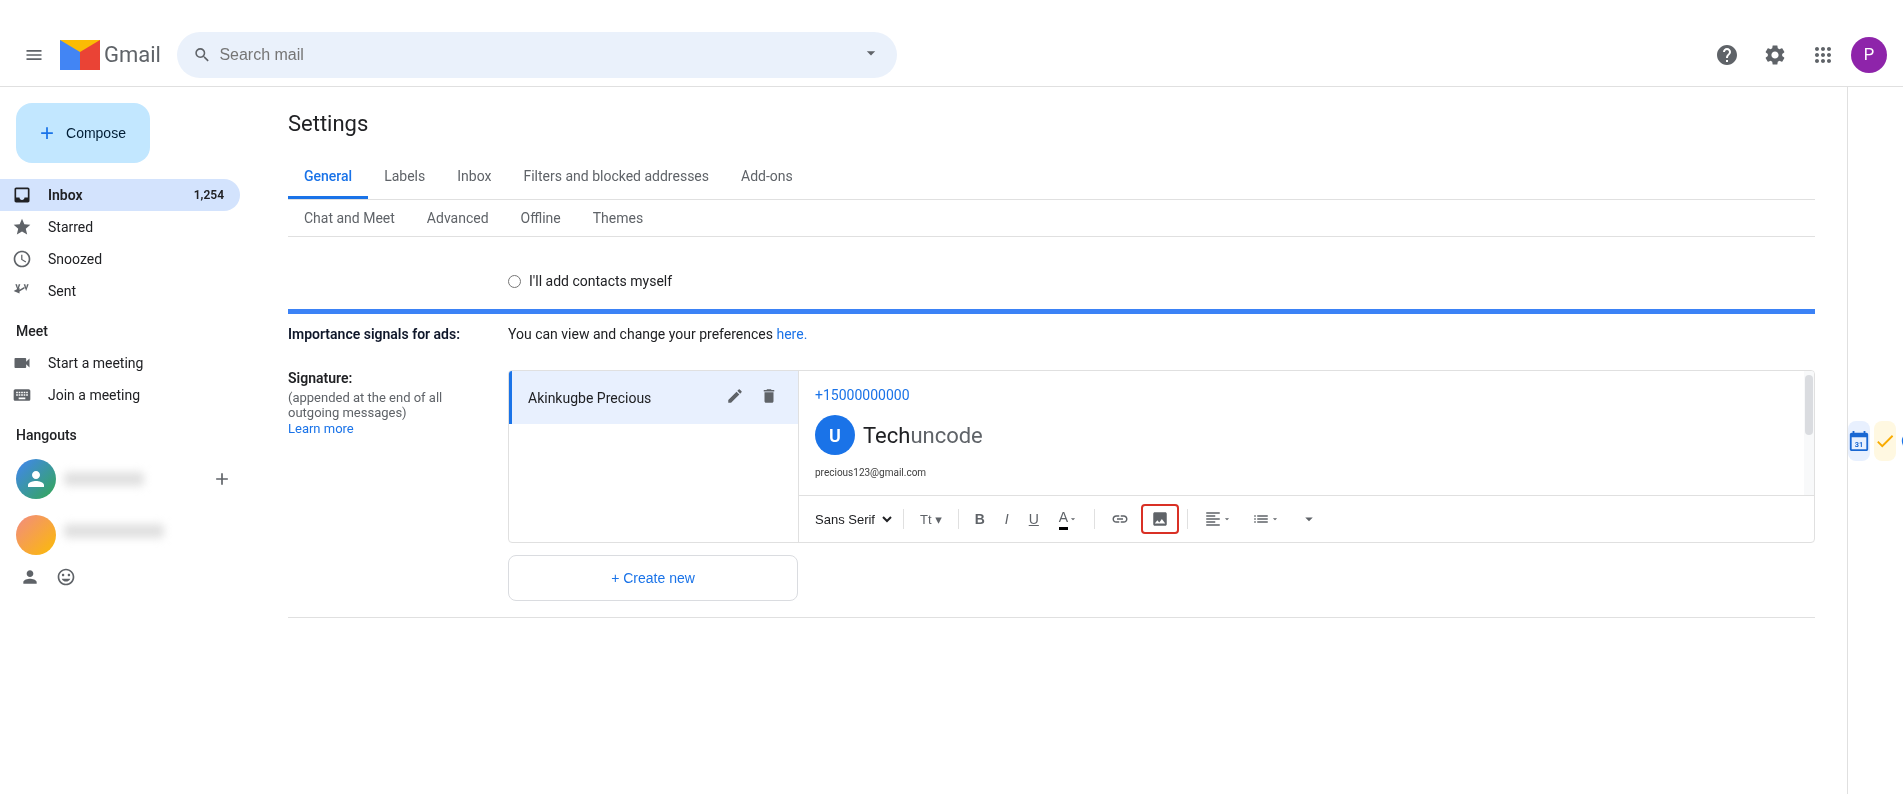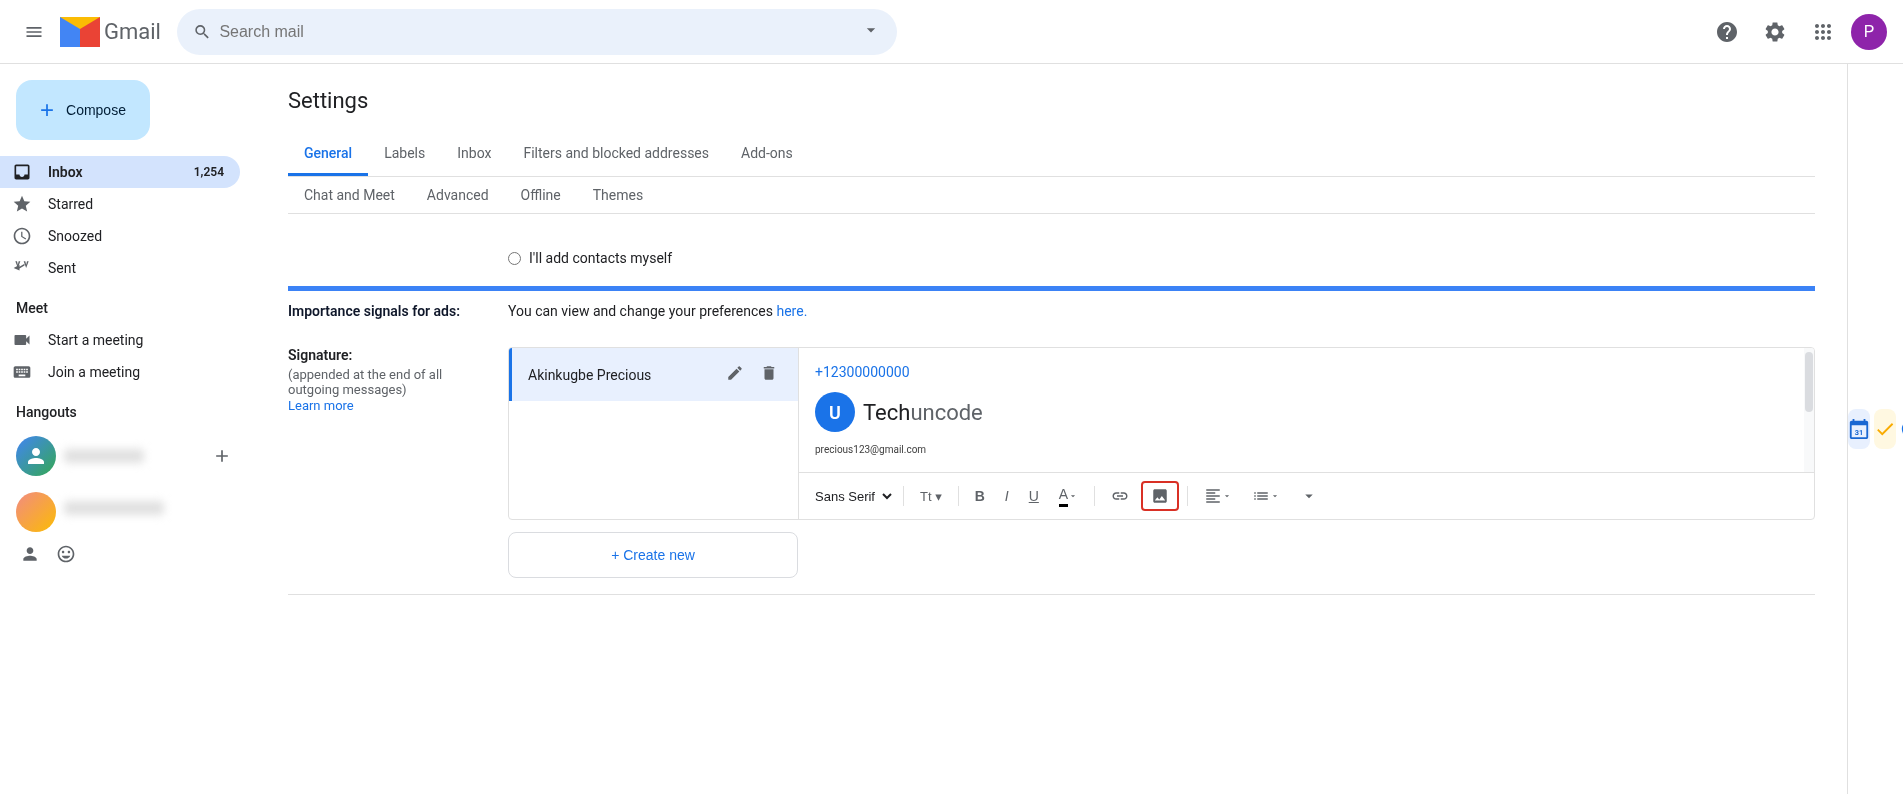--- a/index.html
+++ b/index.html
@@ -1,20 +1,20 @@
 <!DOCTYPE html>
 <html><head>
   <meta charset="utf-8">
   <style>
     * { box-sizing: border-box; margin: 0; padding: 0; }
     body { font-family: 'Google Sans', Roboto, Arial, sans-serif; background: #fff; color: #202124; font-size: 14px; overflow: hidden; }
 
     
     .app { display: flex; flex-direction: column; height: 794px; width: 1903px; }
-    .top-bar { display: flex; align-items: center; padding: 8px 16px; gap: 8px; height: 64px; border-bottom: 1px solid #e0e0e0; }
+    .top-bar { display: flex; align-items: center; padding: 8px 16px; gap: 8px; height: 64px; border-bottom: 1px solid #e0e0e0; margin-top: 23px; }
     .main-area { display: flex; flex: 1; overflow: hidden; }
     .sidebar { width: 256px; min-width: 256px; padding: 8px 0; overflow-y: auto; border-right: none; }
     .content { flex: 1; overflow-y: auto; padding: 0; }
 
     
     .hamburger-btn { background: none; border: none; cursor: pointer; padding: 8px; border-radius: 50%; display: flex; align-items: center; justify-content: center; }
     .gmail-logo { display: flex; align-items: center; gap: 4px; margin-right: 8px; }
     .gmail-logo-text { font-size: 22px; color: #5f6368; font-weight: 400; }
     .search-bar { flex: 1; max-width: 720px; background: #eaf1fb; border-radius: 24px; display: flex; align-items: center; padding: 8px 16px; gap: 8px; height: 46px; }
     .search-bar input { background: none; border: none; outline: none; font-size: 16px; color: #202124; width: 100%; }
@@ -311,21 +311,21 @@
                       <svg width="18" height="18" viewBox="0 0 24 24" fill="#5f6368">
                         <path d="M6 19c0 1.1.9 2 2 2h8c1.1 0 2-.9 2-2V7H6v12zM19 4h-3.5l-1-1h-5l-1 1H5v2h14V4z"></path>
                       </svg>
                     </button>
                   </div>
                 </div>
               </div>
 
               <div class="signature-editor">
                 <div class="signature-editor-content" contenteditable="false" style="position: relative; overflow: hidden;">
-                  <a class="sig-phone" style="display:block; color:#1a73e8; text-decoration:none; margin-bottom:12px;">+12300000000</a>
+                  <a class="sig-phone" style="display:block; color:#1a73e8; text-decoration:none; margin-bottom:12px;">+15000000000</a>
                   <div class="sig-logo">
                     <div class="sig-logo-circle">
                       <span>U</span>
                     </div>
                     <div style="font-size:22px; font-weight:400; color:#202124;">
                       <span>Tech</span><span style="color:#5f6368;">uncode</span>
                     </div>
                   </div>
                   <a class="sig-email-link">precious123@gmail.com</a>
 

